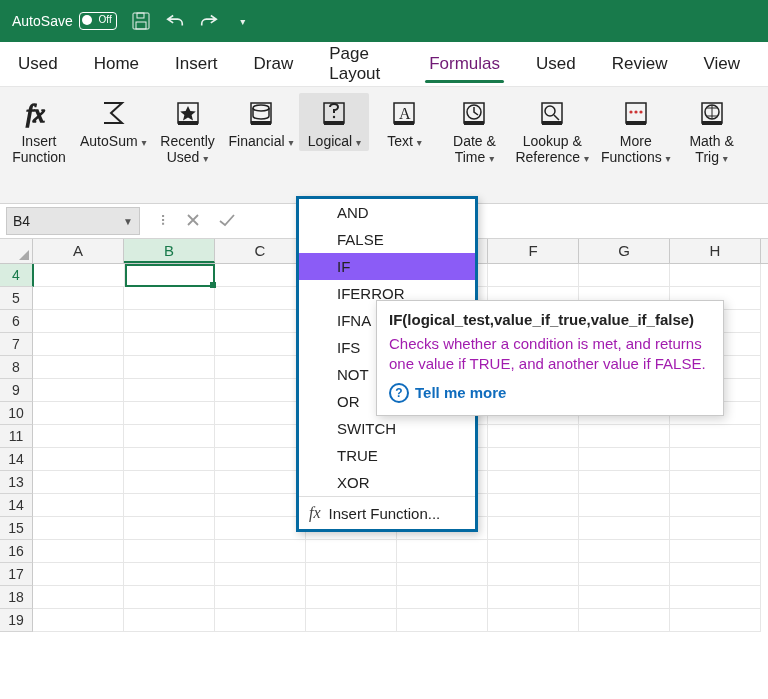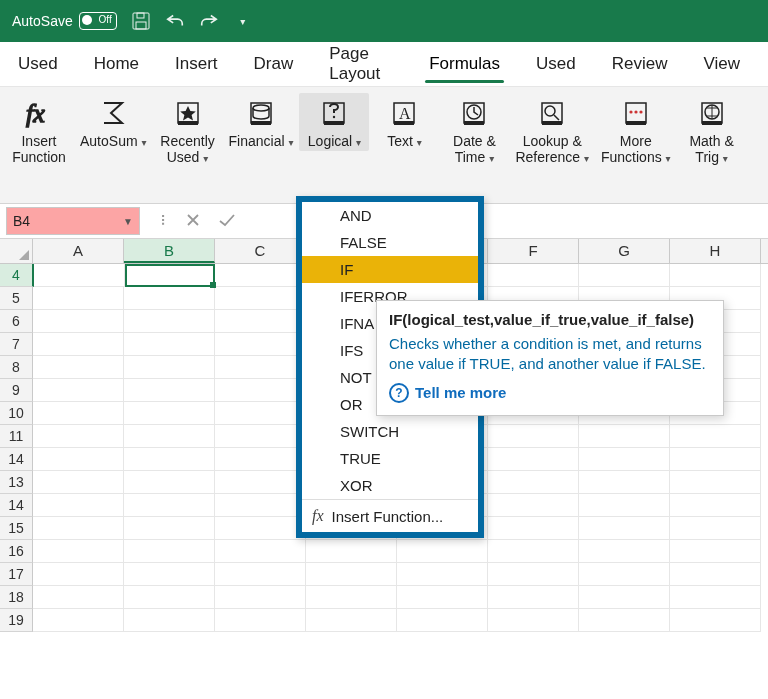--- a/index.html
+++ b/index.html
@@ -11,66 +11,66 @@
   .toggle{width:36px;height:16px;border:1.5px solid #fff;border-radius:4px;position:relative;display:inline-block;}
   .toggle::before{content:"";width:10px;height:10px;background:#fff;border-radius:50%;position:absolute;left:2px;top:1.5px;}
   .toggle-label{font-size:10px;position:absolute;right:4px;top:1px;}
   .tb-icon{width:20px;height:20px;display:flex;align-items:center;justify-content:center;opacity:.9;}
   .tb-icon svg{stroke:#fff;fill:none;}
 
   
   .tabs{height:44px;display:flex;align-items:center;padding:0 10px;gap:0;background:#fff;border-bottom:1px solid #e6e6e6;}
   .tab{padding:0 18px;height:44px;display:flex;align-items:center;font-size:17px;color:#222;cursor:pointer;}
   .tab.first{padding-left:8px;}
-  .tab.active{color:#000000;font-weight:500;position:relative;}
+  .tab.active{color:#701a75;font-weight:500;position:relative;}
   .tab.active::after{content:"";position:absolute;left:14px;right:14px;bottom:3px;height:3px;background:#187a4b;border-radius:2px;}
 
   
   .ribbon{background:#f3f3f3;height:110px;display:flex;align-items:flex-start;padding:6px 4px 0 4px;border-bottom:1px solid #d4d4d4;}
   .rgrp{display:flex;flex-direction:column;align-items:center;justify-content:flex-start;padding:2px 6px;min-width:58px;text-align:center;font-size:14px;line-height:1.15;color:#222;cursor:pointer;}
   .rgrp .icon{height:36px;display:flex;align-items:center;justify-content:center;margin-bottom:2px;}
   .rgrp svg{stroke:#222;fill:none;stroke-width:1.5;}
   .rgrp .lbl{white-space:pre-line;}
   .rgrp.selected{background:#e1e1e1;border-radius:2px;}
   .caret{font-size:10px;color:#555;}
 
   
   .fbar{height:34px;display:flex;align-items:center;border-bottom:1px solid #d4d4d4;background:#fff;}
-  .namebox{width:120px;height:26px;margin:0 6px;border:1px solid #c9c9c9;display:flex;align-items:center;justify-content:space-between;padding:0 6px;background:#fca5a5;}
+  .namebox{width:120px;height:26px;margin:0 6px;border:1px solid #c9c9c9;display:flex;align-items:center;justify-content:space-between;padding:0 6px;background:#e5e5e5;}
   .namebox .dd{font-size:10px;color:#555;}
   .fbar-icons{display:flex;align-items:center;gap:18px;margin-left:14px;color:#999;}
   .fbar-icons svg{stroke:#999;fill:none;}
 
   
   .grid{position:relative;}
   .colhdrs{display:flex;height:24px;background:#f3f3f3;border-bottom:1px solid #c9c9c9;}
   .corner{width:32px;border-right:1px solid #c9c9c9;background:#f3f3f3;position:relative;}
   .corner::after{content:"";position:absolute;right:3px;bottom:3px;border-left:10px solid transparent;border-bottom:10px solid #a9a9a9;}
   .colhdr{width:90px;border-right:1px solid #c9c9c9;text-align:center;line-height:24px;font-size:15px;color:#333;}
   .colhdr.sel{background:#d9ede0;color:#187a4b;border-bottom:2px solid #187a4b;}
   .rows{}
   .row{display:flex;height:23px;}
   .rowhdr{width:32px;border-right:1px solid #c9c9c9;border-bottom:1px solid #d4d4d4;text-align:center;line-height:23px;font-size:14px;background:#f3f3f3;color:#333;}
   .rowhdr.sel{background:#d9ede0;color:#187a4b;border-right:2px solid #187a4b;}
   .cell{width:90px;border-right:1px solid #e6e6e6;border-bottom:1px solid #e6e6e6;background:#fff;}
   .cell.selcell{border:2px solid #187a4b;box-sizing:border-box;position:relative;}
   .cell.selcell::after{content:"";position:absolute;right:-3px;bottom:-3px;width:6px;height:6px;background:#187a4b;}
 
   
-  .ddmenu{position:absolute;left:296px;top:196px;width:176px;background:#fff;border:6px solid #0369a1;box-shadow:2px 3px 8px rgba(0,0,0,.2);z-index:30;}
+  .ddmenu{position:absolute;left:296px;top:196px;width:176px;background:#fff;border:3px solid #0369a1;box-shadow:2px 3px 8px rgba(0,0,0,.2);z-index:30;}
   .ddmenu .mi{padding:5px 10px 5px 38px;font-size:15px;cursor:pointer;}
-  .ddmenu .mi.hl{background:#eab308;}
+  .ddmenu .mi.hl{background:#8b5cf6;}
   .ddmenu .sep{border-top:1px solid #ddd;margin:0;}
   .ddmenu .insfn{padding:7px 10px;font-size:15px;display:flex;align-items:center;gap:8px;cursor:pointer;}
   .ddmenu .insfn .fx{font-style:italic;font-family:Georgia,serif;font-size:16px;color:#444;}
 
   
   .tip{position:absolute;left:376px;top:300px;width:322px;background:#fff;border:1px solid #c9c9c9;box-shadow:2px 3px 10px rgba(0,0,0,.18);padding:10px 12px 12px 12px;z-index:35;font-size:15px;}
   .tip .sig{font-weight:600;margin-bottom:6px;}
-  .tip .desc{color:#0369a1;line-height:1.35;margin-bottom:8px;}
+  .tip .desc{color:#a21caf;line-height:1.35;margin-bottom:8px;}
   .tip .more{color:#0f6cbd;font-weight:600;display:flex;align-items:center;gap:6px;cursor:pointer;}
   .qmark{width:16px;height:16px;border:2px solid #0f6cbd;border-radius:50%;display:inline-flex;align-items:center;justify-content:center;font-size:12px;color:#0f6cbd;}
 </style>
 </head>
 <body>
 
 <div class="titlebar">
   <div class="autosave">
     <span>AutoSave</span>
     <span class="toggle">

